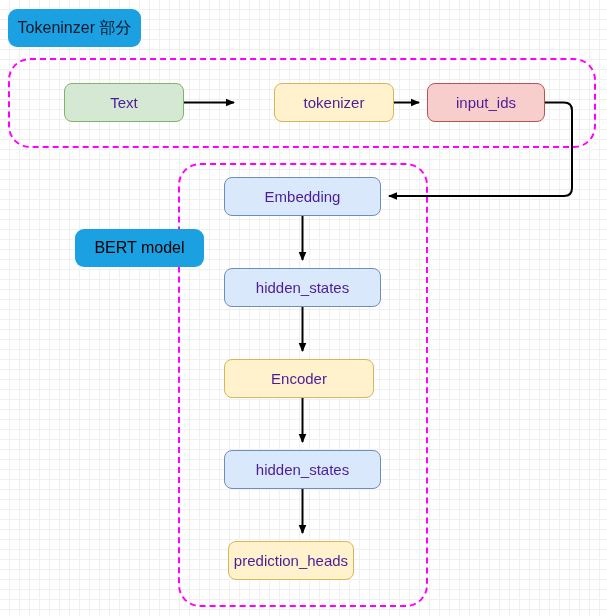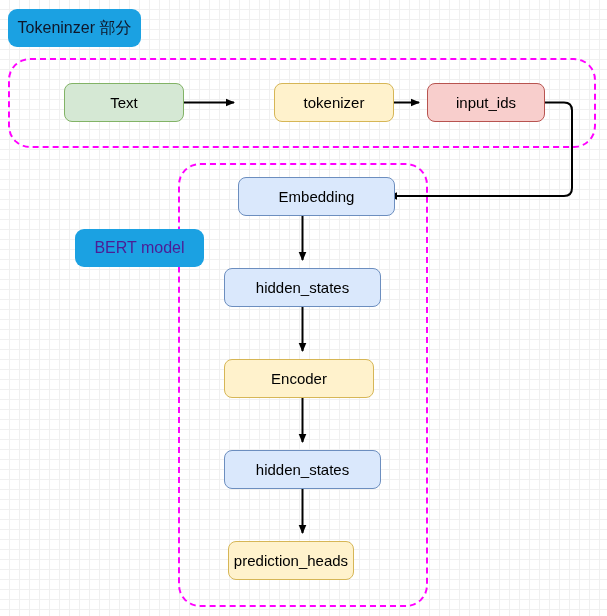--- a/index.html
+++ b/index.html
@@ -57,21 +57,21 @@
   
   .node {
     position: absolute;
     display: flex;
     align-items: center;
     justify-content: center;
     border-radius: 8px;
     border: 1px solid;
     box-sizing: border-box;
     font-size: 15px;
-    color: #000000;
+    color: #4c1d95;
     white-space: nowrap;
   }
   .node.green  { background: #d5e8d4; border-color: #82b366; }
   .node.yellow { background: #fff2cc; border-color: #d6b656; }
   .node.red    { background: #f8cecc; border-color: #b85450; }
   .node.blue   { background: #dae8fc; border-color: #6c8ebf; }
 
   #node-text            { left: 64px;  top: 83px;  width: 120px; height: 39px; }
   #node-tokenizer       { left: 242px; top: 83px;  width: 120px; height: 39px; }
   #node-input-ids       { left: 427px; top: 83px;  width: 118px; height: 39px; }
@@ -115,29 +115,29 @@
 
     <line x1="302.5" y1="307" x2="302.5" y2="351" stroke="#000000" stroke-width="2" marker-end="url(#arrowhead)"></line>
 
     <line x1="302.5" y1="398" x2="302.5" y2="442" stroke="#000000" stroke-width="2" marker-end="url(#arrowhead)"></line>
 
     <line x1="302.5" y1="489" x2="302.5" y2="533" stroke="#000000" stroke-width="2" marker-end="url(#arrowhead)"></line>
   </svg>
 
   <div class="badge" id="badge-tokenizer" style="background: rgb(27, 161, 226); color: #0f172a;">Tokeninzer 部分</div>
 
-  <div class="badge" id="badge-bert" style="background: rgb(27, 161, 226); color: #4c1d95;">BERT model</div>
+  <div class="badge" id="badge-bert" style="background: rgb(27, 161, 226); color: #000000;">BERT model</div>
 
   <div class="node green" id="node-text" style="background: rgb(213, 232, 212); border-color: rgb(130, 179, 102);">Text</div>
 
   <div class="node yellow" id="node-tokenizer" style="background: rgb(255, 242, 204); border-color: rgb(214, 182, 86); margin-left: 32px;">tokenizer</div>
 
   <div class="node red" id="node-input-ids" style="background: rgb(248, 206, 204); border-color: rgb(184, 84, 80);">input_ids</div>
 
-  <div class="node blue" id="node-embedding" style="background: rgb(218, 232, 252); border-color: rgb(108, 142, 191); margin-left: 14px;">Embedding</div>
+  <div class="node blue" id="node-embedding" style="background: rgb(218, 232, 252); border-color: rgb(108, 142, 191);">Embedding</div>
 
   <div class="node blue" id="node-hidden-states-1" style="background: rgb(218, 232, 252); border-color: rgb(108, 142, 191);">hidden_states</div>
 
   <div class="node yellow" id="node-encoder" style="background: rgb(255, 242, 204); border-color: rgb(214, 182, 86);">Encoder</div>
 
   <div class="node blue" id="node-hidden-states-2" style="background: rgb(218, 232, 252); border-color: rgb(108, 142, 191);">hidden_states</div>
 
   <div class="node yellow" id="node-prediction" style="background: rgb(255, 242, 204); border-color: rgb(214, 182, 86);">prediction_heads</div>
 
 </div>

